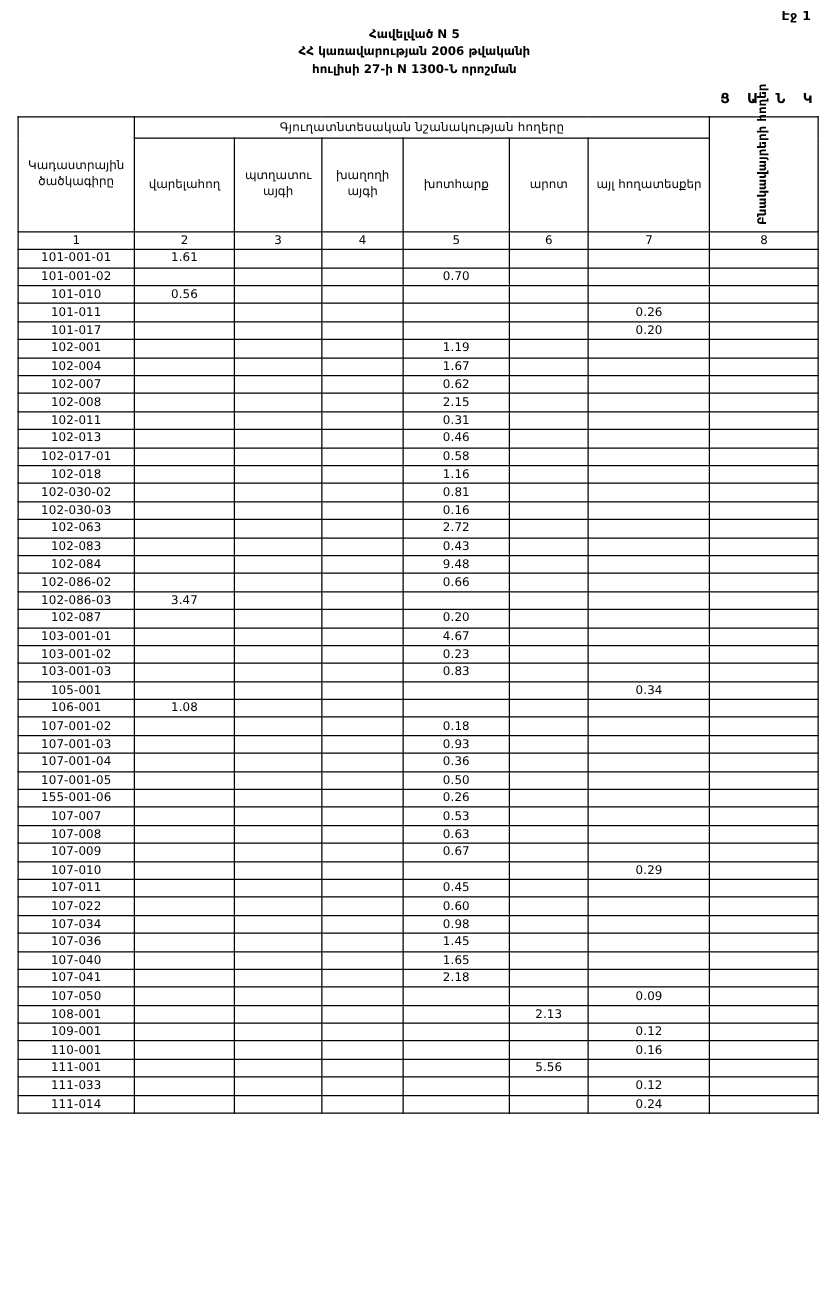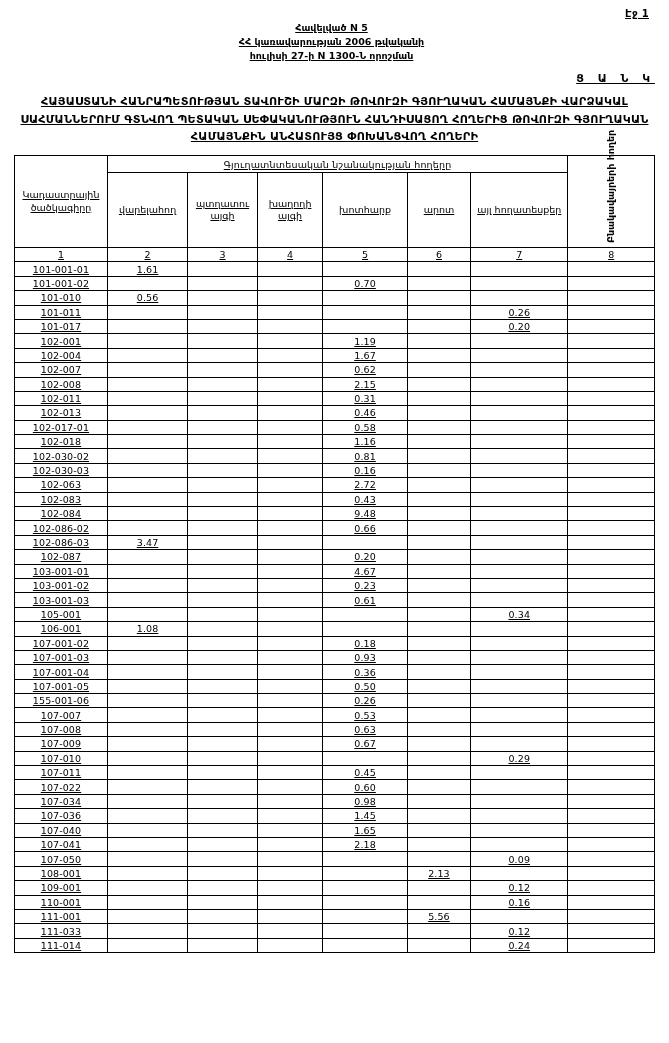--- a/index.html
+++ b/index.html
@@ -14,21 +14,20 @@
     color: #000000;
     position: relative;
     overflow: hidden;
   }
   .page {
     position: relative;
     width: 669px;
     height: 1043px;
     box-sizing: border-box;
     padding: 6px 14px 0 14px;
-    text-decoration: underline;
   }
   .page-number {
     text-align: right;
     font-size: 10px;
     font-weight: bold;
     margin: 2px 6px 0 0;
     letter-spacing: 0.3px;
   }
   .header-block {
     text-align: center;
@@ -119,21 +118,20 @@
 
   <div class="page-number">Էջ 1</div>
 
   <div class="header-block">
     <div>Հավելված N 5</div>
     <div>ՀՀ կառավարության 2006 թվականի</div>
     <div>հուլիսի 27-ի N 1300-Ն որոշման</div>
   </div>
 
   <div class="doc-title">Ց Ա Ն Կ</div>
-  <div class="doc-subtitle">ՀԱՅԱՍՏԱՆԻ ՀԱՆՐԱՊԵՏՈՒԹՅԱՆ ՏԱՎՈՒՇԻ ՄԱՐԶԻ ԹՈՎՈՒԶԻ ԳՅՈՒՂԱԿԱՆ ՀԱՄԱՅՆՔԻ ՎԱՐՁԱԿԱԼ ՍԱՀՄԱՆՆԵՐՈՒՄ ԳՏՆՎՈՂ ՊԵՏԱԿԱՆ ՍԵՓԱԿԱՆՈՒԹՅՈՒՆ ՀԱՆԴԻՍԱՑՈՂ ՀՈՂԵՐԻՑ ԹՈՎՈՒԶԻ ԳՅՈՒՂԱԿԱՆ ՀԱՄԱՅՆՔԻՆ ԱՆՀԱՏՈՒՅՑ ՓՈԽԱՆՑՎՈՂ ՀՈՂԵՐԻ</div>
 
   <table class="main">
     <colgroup>
       <col class="cw1">
         <col class="cw2">
         <col class="cw3">
         <col class="cw4">
       <col class="cw5">
         <col class="cw6">
         <col class="cw7">
@@ -395,21 +393,21 @@
           <td>0.23</td>
           <td></td>
           <td></td>
           <td></td>
         </tr>
         <tr class="datarow">
           <td class="code">103-001-03</td>
           <td></td>
           <td></td>
           <td></td>
-          <td>0.61</td>
+          <td>0.83</td>
           <td></td>
           <td></td>
           <td></td>
         </tr>
         <tr class="datarow">
           <td class="code">105-001</td>
           <td></td>
           <td></td>
           <td></td>
           <td></td>

